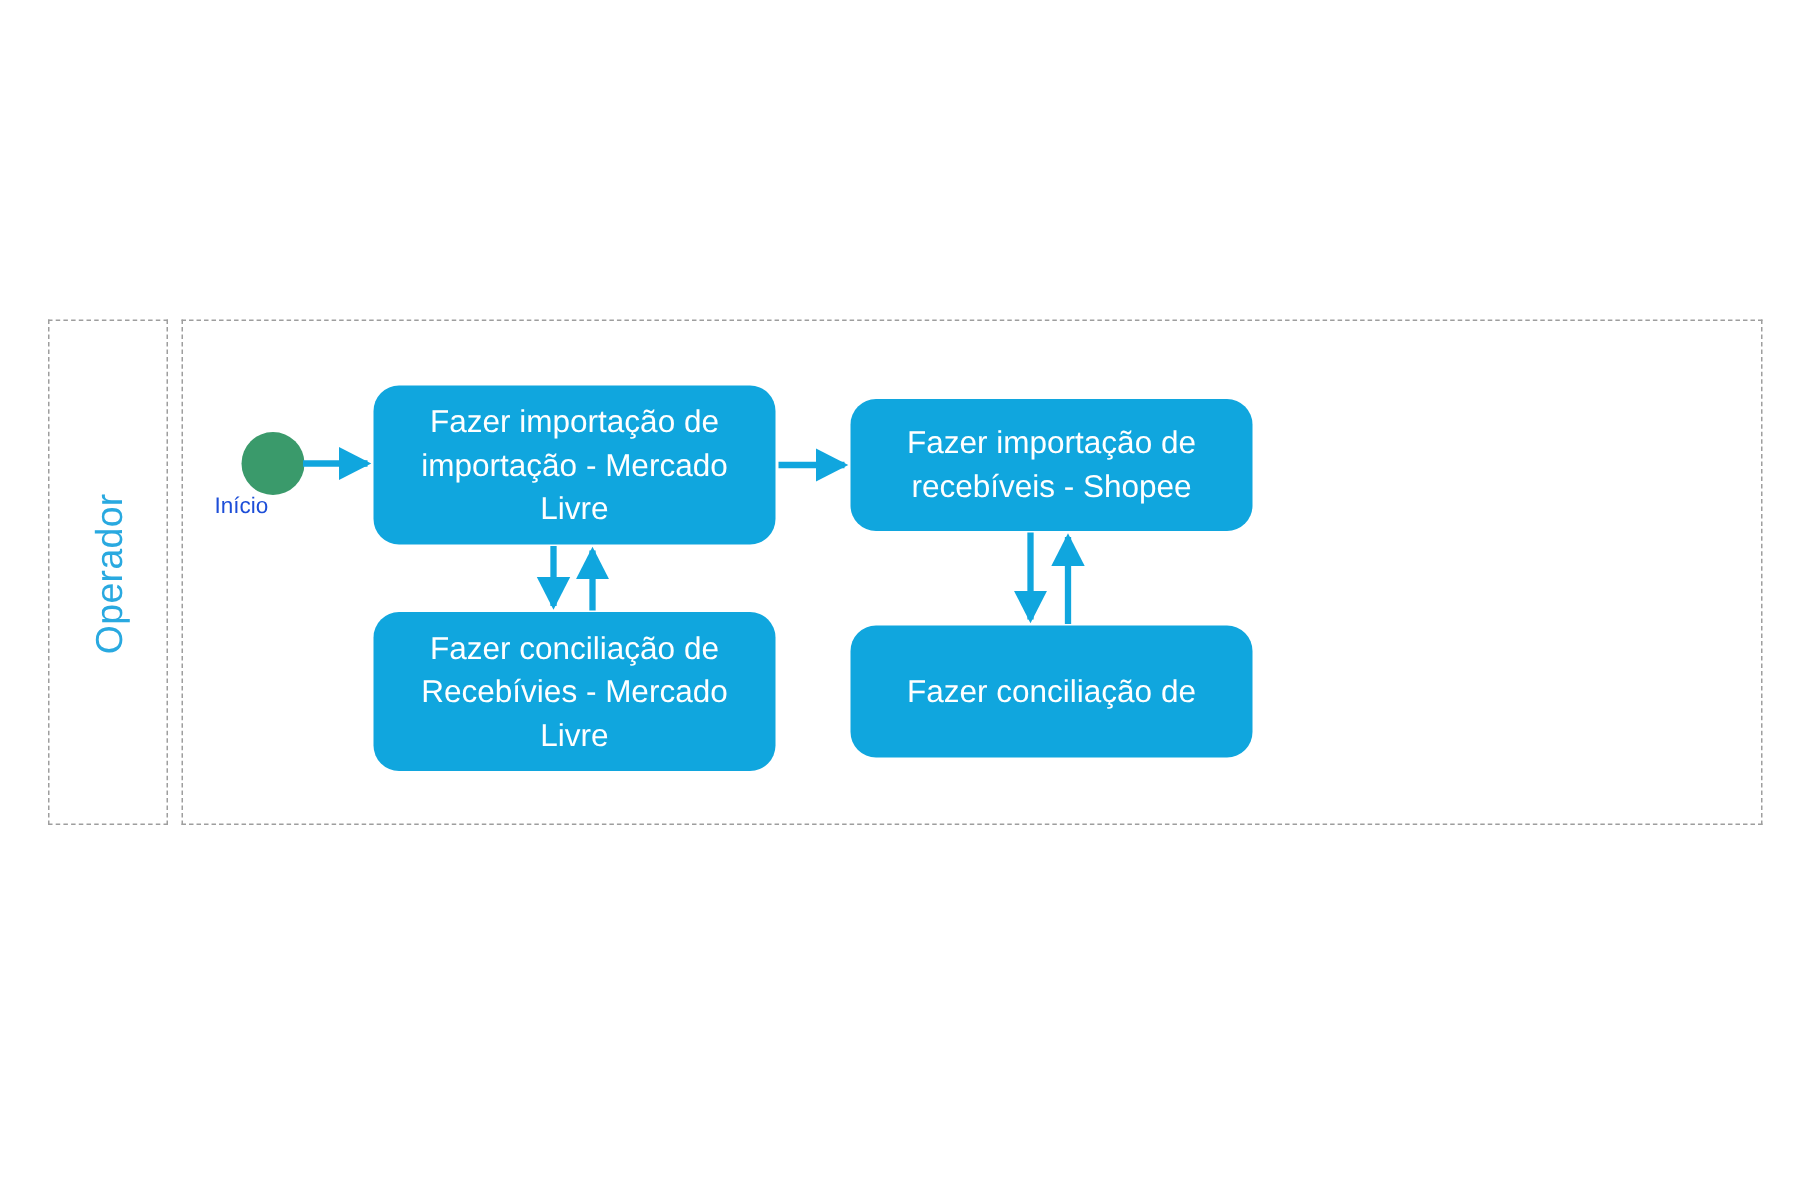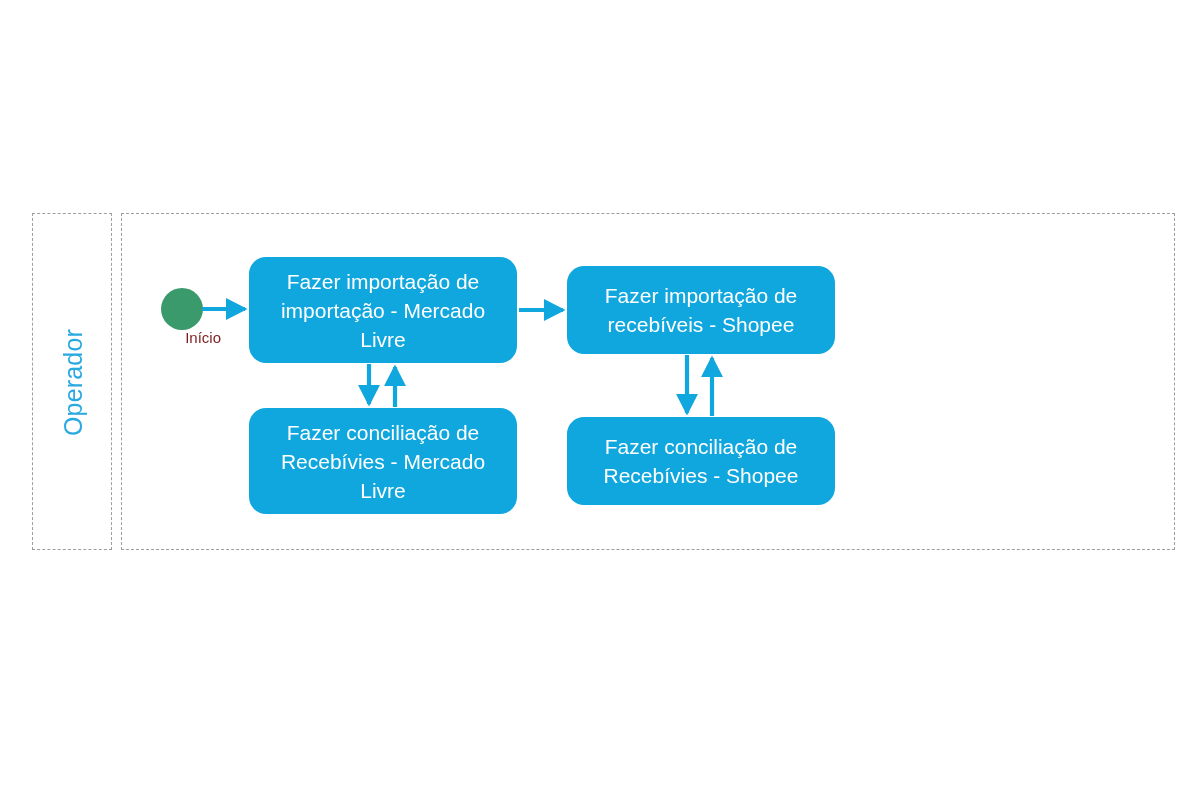--- a/index.html
+++ b/index.html
@@ -74,22 +74,22 @@
     width: 42px;
     height: 42px;
     border-radius: 50%;
     background: #3a9a6b;
   }
   .start-label {
     position: absolute;
     left: 143px;
     top: 329px;
     width: 78px;
-    text-align: right;
-    color: #7f1d1d;
+    text-align: left;
+    color: #1d4ed8;
     font-size: 15px;
     white-space: nowrap;
   }
 
   
   .task {
     position: absolute;
     background: #10a6de;
     border-radius: 17px;
     color: #ffffff;
@@ -172,17 +172,16 @@
   <div class="task" id="task-shop-import">
     <div>
       <span>Fazer importação de</span>
       <span>recebíveis - Shopee</span>
     </div>
   </div>
 
   <div class="task" id="task-shop-rec">
     <div>
       <span>Fazer conciliação de</span>
-      <span>Recebívies - Shopee</span>
     </div>
   </div>
 
 </div>
 
 </body></html>

